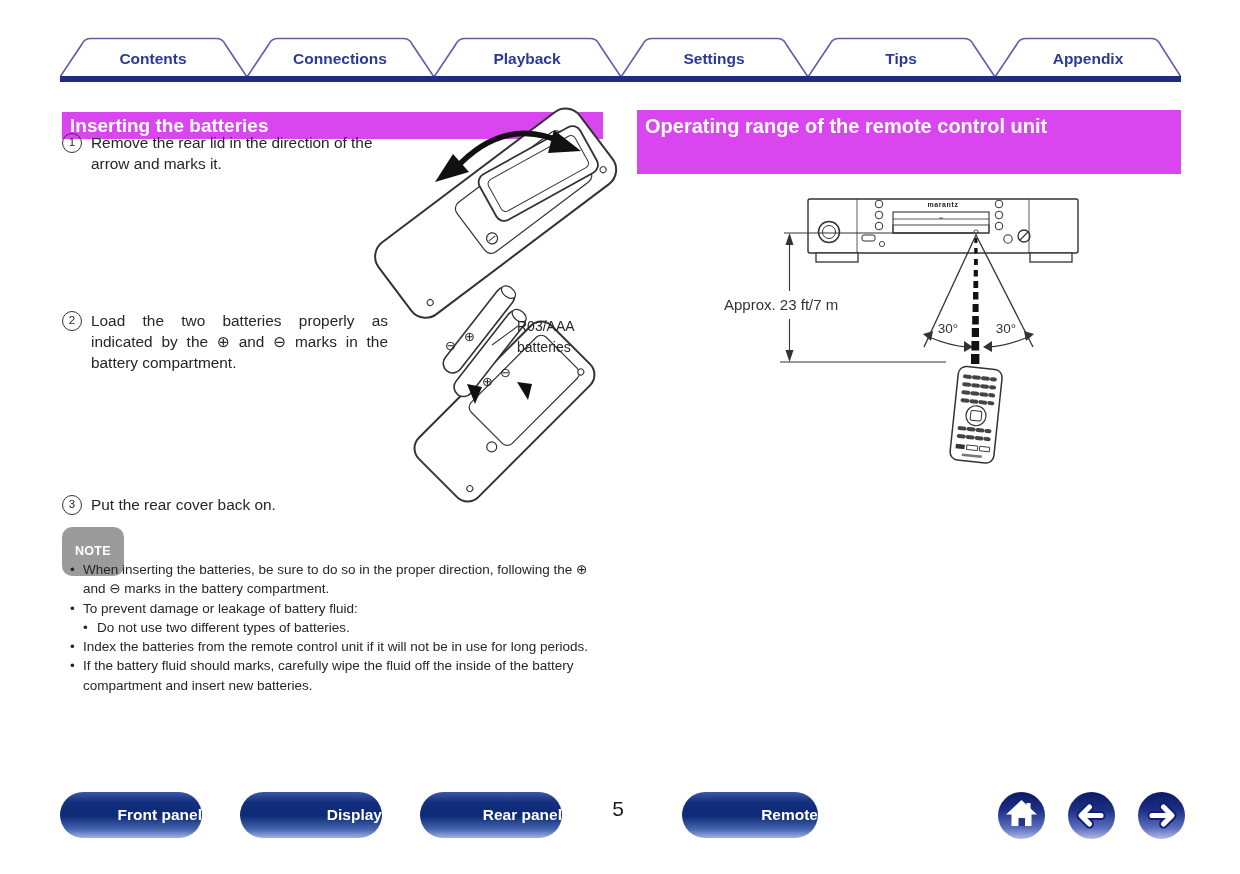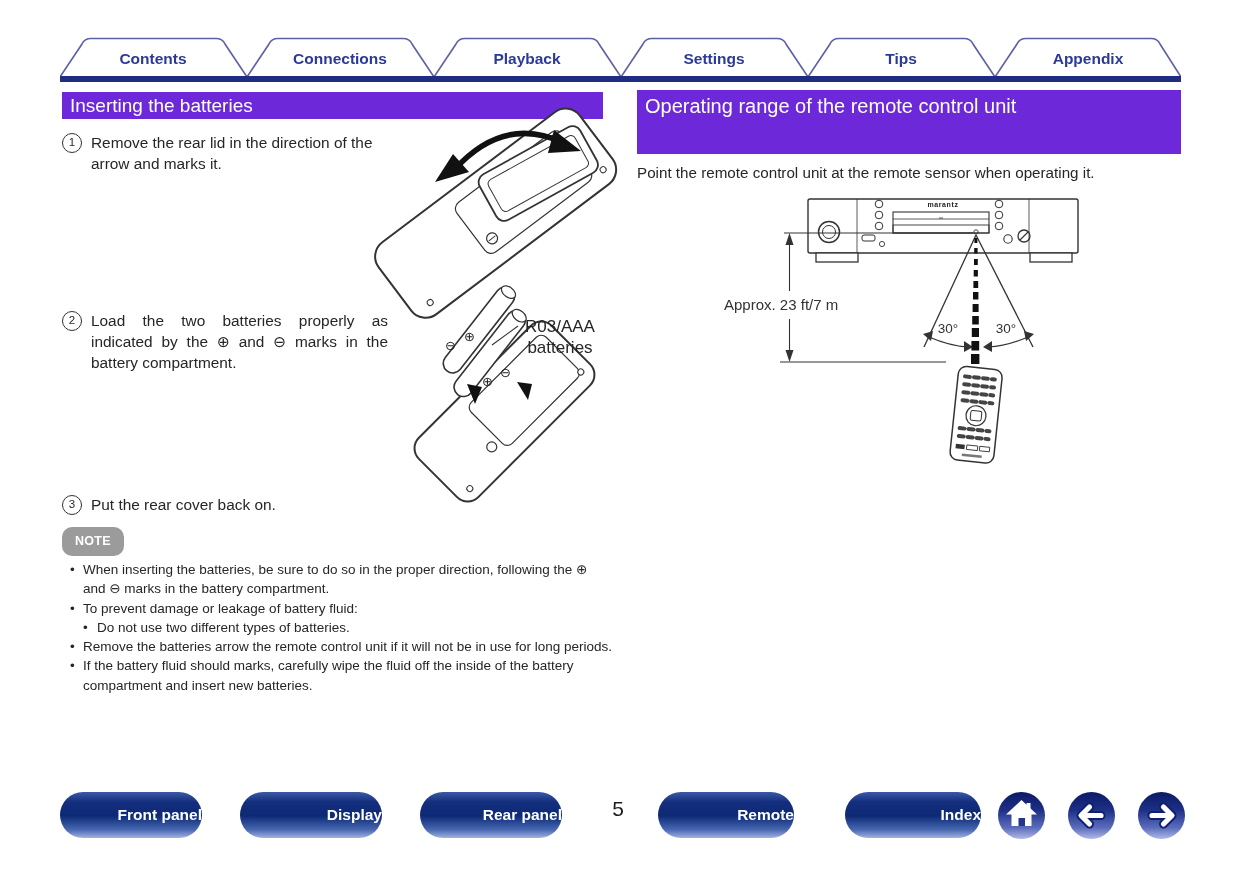--- a/index.html
+++ b/index.html
@@ -5,39 +5,39 @@
   html,body{margin:0;padding:0;background:#fff;}
   #canvas{position:relative;width:1240px;height:874px;background:#fff;overflow:hidden;
           font-family:"Liberation Sans","DejaVu Sans",sans-serif;color:#262626;}
   svg text{font-family:"Liberation Sans","DejaVu Sans",sans-serif;}
 
   
   #tabstrip{position:absolute;left:60px;top:37px;width:1121px;height:40px;}
   #tabbar{position:absolute;left:60px;top:76px;width:1121px;height:6px;background:#1e2d82;}
 
   
-  .sec-hdr{position:absolute;background:#6d28d9;color:#fff;font-weight:normal;}
+  .sec-hdr{position:absolute;background:#d946ef;color:#fff;font-weight:bold;margin-top:20px;}
   #hdr-left{left:62px;top:92px;width:541px;height:27px;font-size:19px;line-height:27px;padding-left:8px;box-sizing:border-box;}
   #hdr-right{left:637px;top:90px;width:544px;height:64px;font-size:20px;line-height:31px;padding:1px 0 12px 8px;box-sizing:border-box;}
 
   
   .step{position:absolute;left:62px;display:flex;gap:9px;font-size:15.4px;line-height:21px;}
   .stepnum{flex:0 0 auto;width:18px;height:18px;border:1.3px solid #333;border-radius:50%;
            font-size:11.5px;line-height:17px;text-align:center;margin-top:1px;}
   .steptext{width:297px;}
   .justify{text-align:justify;}
   #step1{top:132px;}
   #step2{top:310px;}
   #step3{top:494px;}
 
   
-  #battery-callout{position:absolute;left:517px;top:316px;width:86px;font-size:17px;line-height:21px;text-align:center;}
-
-  
-  #note-badge{position:absolute;left:62px;top:527px;height:19px;line-height:19px;padding:5px 13px;
+  #battery-callout{position:absolute;left:517px;top:316px;width:86px;font-size:14px;line-height:21px;}
+
+  
+  #note-badge{position:absolute;left:62px;top:527px;height:19px;line-height:19px;padding:15px 13px;
               background:#9b9b9b;color:#fff;font-size:12.5px;font-weight:bold;border-radius:10px;letter-spacing:.3px;}
   #note-list{position:absolute;left:62px;top:552px;width:543px;font-size:13.5px;line-height:19.3px;
              list-style:none;margin:8px;padding:0;}
   #note-list li{position:relative;}
   #note-list li.lv1{padding-left:13px;}
   #note-list li.lv2{padding-left:27px;}
   #note-list li.lv1::before{content:"•";position:absolute;left:0;}
   #note-list li.lv2::before{content:"•";position:absolute;left:13px;}
 
   
@@ -150,26 +150,25 @@
       <line x1="100" y1="26" x2="74" y2="45" stroke-width="1.1"></line>
     </g>
   </svg>
   <div id="battery-callout">R03/AAA batteries</div>
 
   <div id="note-badge">NOTE</div>
   <ul id="note-list">
     <li class="lv1">When inserting the batteries, be sure to do so in the proper direction, following the ⊕ and ⊖ marks in the battery compartment.</li>
     <li class="lv1">To prevent damage or leakage of battery fluid:</li>
     <li class="lv2">Do not use two different types of batteries.</li>
-    <li class="lv1">Remove the batteries arrow the remote control unit if it will not be in use for long periods.</li>
+    <li class="lv1">Index the batteries from the remote control unit if it will not be in use for long periods.</li>
     <li class="lv1">If the battery fluid should marks, carefully wipe the fluid off the inside of the battery compartment and insert new batteries.</li>
   </ul>
 
   <div id="hdr-right" class="sec-hdr">Operating range of the remote control unit</div>
-  <div id="right-intro">Point the remote control unit at the remote sensor when operating it.</div>
 
   <svg class="illo" style="left:690px;top:188px;width:410px;height:285px" viewBox="0 0 410 285">
     <g stroke="#333" fill="none">
 
       <g>
         <rect x="118" y="11" width="270" height="54" rx="2" stroke-width="1.4" fill="#fff"></rect>
         <line x1="167" y1="11" x2="167" y2="65" stroke-width="0.8"></line>
         <line x1="339" y1="11" x2="339" y2="65" stroke-width="0.8"></line>
         <text x="253" y="19" text-anchor="middle" font-size="7" font-weight="bold" letter-spacing="0.6" fill="#222" stroke="none">marantz</text>
         <rect x="203" y="24" width="96" height="21" stroke-width="1.1"></rect>
@@ -242,22 +241,21 @@
         <rect x="7" y="78" width="10" height="4.5" stroke-width="0.9"></rect>
         <rect x="-10" y="87" width="20" height="2.5" fill="#777" stroke="none"></rect>
       </g>
     </g>
   </svg>
 
   <div class="pill" style="left:60px">Front panel</div>
   <div class="pill" style="left:240px">Display</div>
   <div class="pill" style="left:420px">Rear panel</div>
   <div id="pg-num">5</div>
-  <div class="pill small" style="left:658px">Remote</div>
-  <div class="pill small" style="left:845px">Index</div>
+  <div class="pill small" style="left:682px">Remote</div>
 
   <div class="navcircle" style="left:998px">
     <svg width="47" height="47" viewBox="0 0 47 47">
       <rect x="28.5" y="11" width="4" height="9" fill="#fff"></rect>
       <polygon points="23.5,8 8,22.5 39,22.5" fill="#fff"></polygon>
       <rect x="13.5" y="21" width="20" height="13" fill="#fff"></rect>
       <rect x="20.5" y="26" width="6.5" height="8" fill="#25358e"></rect>
     </svg>
   </div>
   <div class="navcircle" style="left:1068px">

